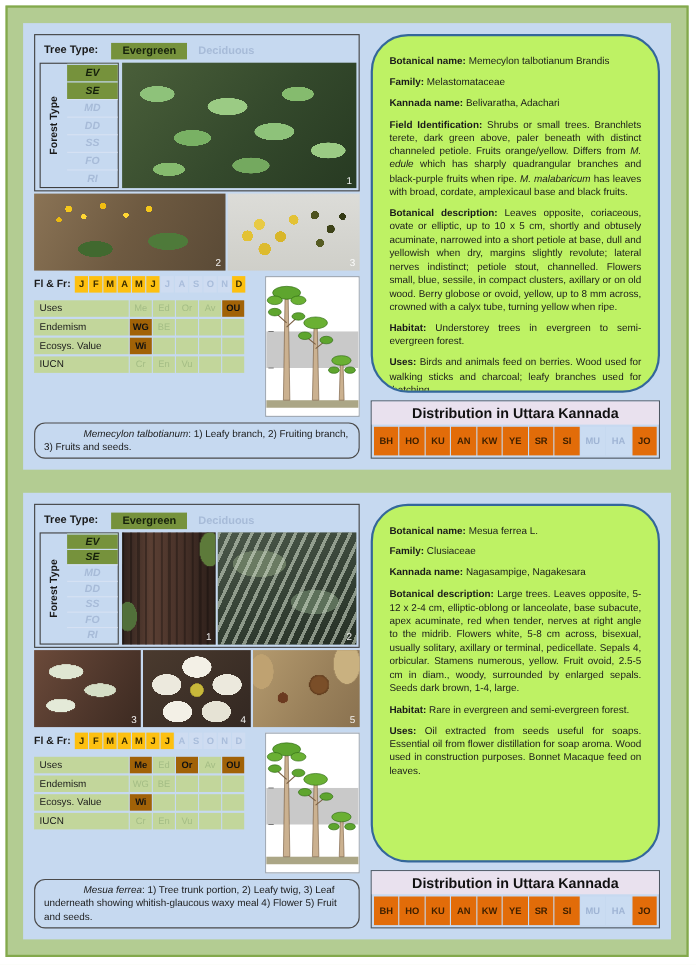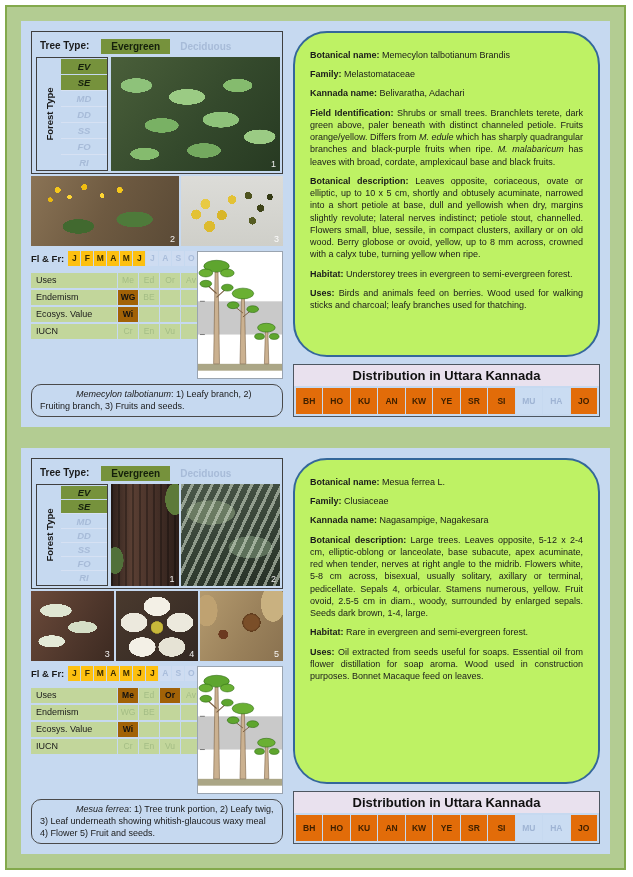--- a/index.html
+++ b/index.html
@@ -1,20 +1,20 @@
 <!DOCTYPE html>
 <html><head>
 <meta charset="utf-8">
 <style>
   html,body{margin:0;padding:0;background:#fff;font-family:"Liberation Sans",sans-serif;}
   .page{position:relative;width:633px;height:877px;background:#ffffff;overflow:hidden;}
   .frame{position:absolute;left:5px;top:5px;width:621px;height:865px;box-sizing:border-box;
          background:#b3cc92;border:2px solid #83a94c;padding:14px;display:flex;flex-direction:column;gap:21px;}
   .panel{flex:1;min-height:0;background:#c6d9f0;display:flex;padding:10px;gap:10px;box-sizing:border-box;}
-  .left{width:252px;display:flex;flex-direction:column;min-height:0;}
+  .left{width:296px;display:flex;flex-direction:column;min-height:0;}
   .right{flex:1;min-width:0;display:flex;flex-direction:column;}
 
   
   .id-box{border:1.5px solid #3f3f3f;display:flex;flex-direction:column;flex:1;min-height:0;}
   .tt-row{display:flex;align-items:center;gap:12px;padding:4px 6px 3px 8px;}
   .tt-label{font-size:10px;font-weight:bold;color:#1a1a1a;}
   .tt-opt{font-size:10px;font-weight:bold;padding:2px 10px;color:#a7bbd8;}
   .tt-opt.on{background:#76923c;color:#15200b;}
   .id-body{display:flex;flex:1;min-height:0;padding:0 2px 2px 4px;gap:3px;}
   .ft-box{width:72px;border:1.5px solid #3f3f3f;display:flex;box-sizing:border-box;background:#c6d9f0;}

